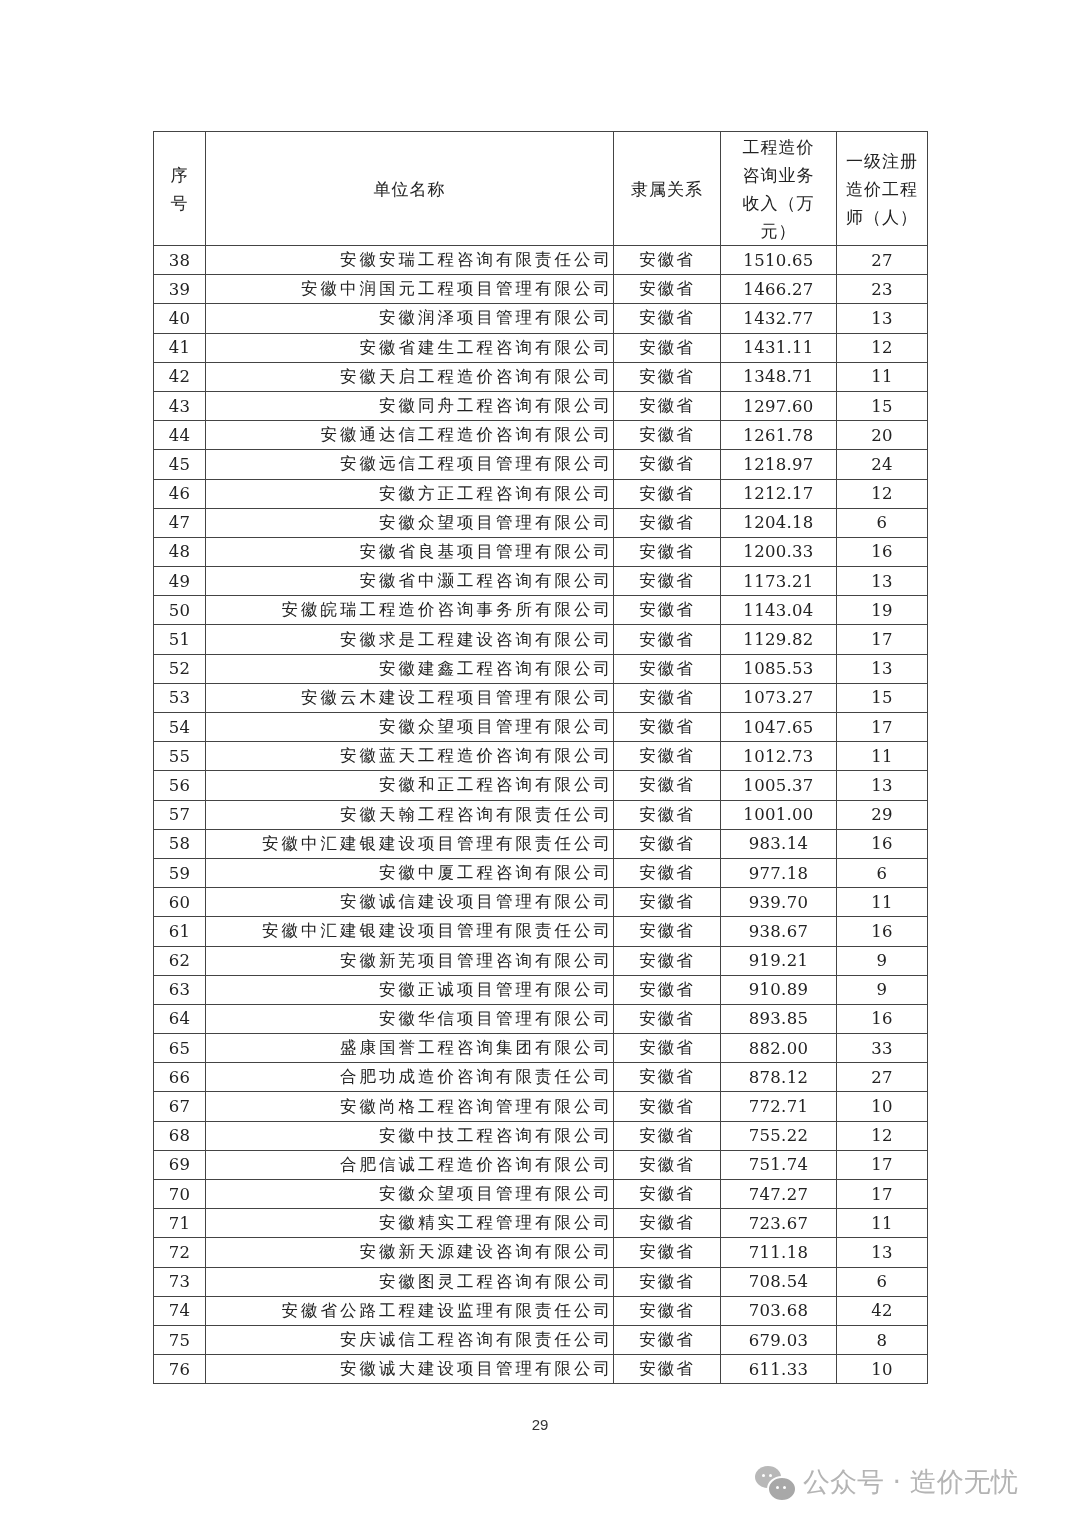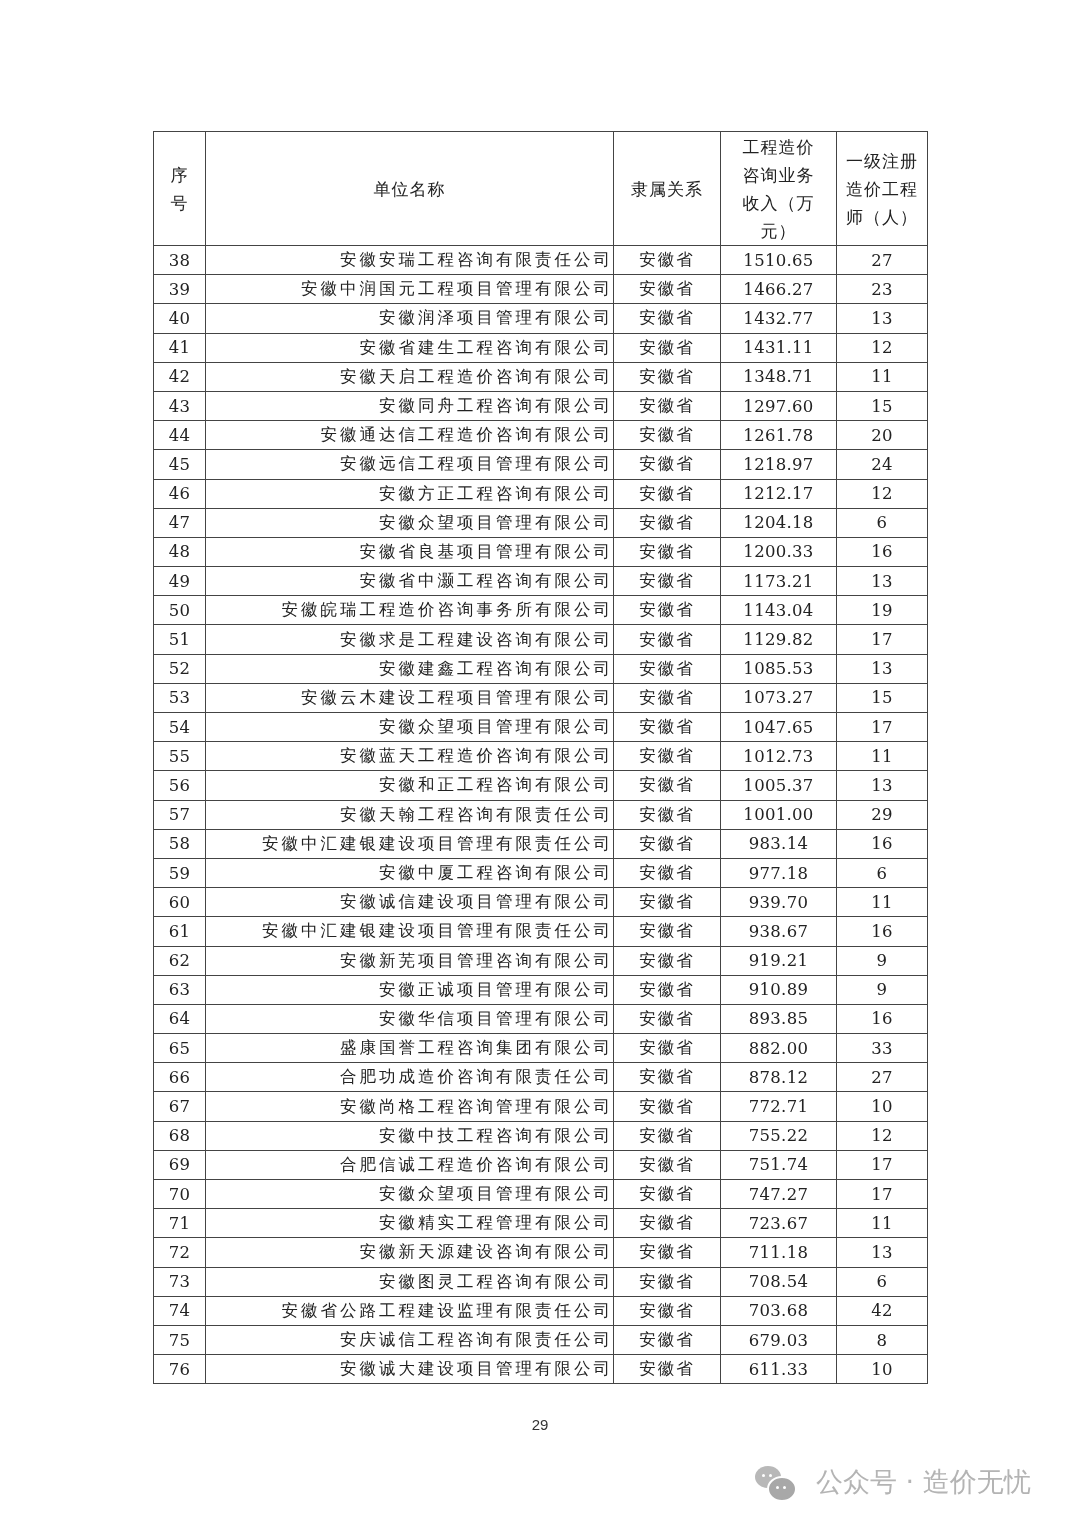--- a/index.html
+++ b/index.html
@@ -30,21 +30,21 @@
   td.c { text-align: center; }
   td.num { font-family: "DejaVu Serif", "Liberation Serif", serif; letter-spacing: 0.3px; }
   td.name { text-align: right; padding-left: 10px; letter-spacing: 3px; }
   td.aff { letter-spacing: 2px; }
   .page-number {
     position: absolute; left: 0; width: 1080px; top: 1416px; text-align: center;
     font-family: "Liberation Sans", sans-serif; font-size: 15px; color: #333;
   }
   .watermark {
     position: absolute; left: 755px; top: 1460px; height: 44px;
-    display: flex; align-items: center; gap: 21px;
+    display: flex; align-items: center; gap: 8px;
     font-family: "DejaVu Sans", sans-serif; font-size: 27px; color: #b4b4b4;
   }
   .wm-icon { width: 40px; height: 36px; position: relative; }
   .bubble { position: absolute; border-radius: 50%; background: #b8b8b8; }
   .bubble.b1 { left: 0; top: 2px; width: 26px; height: 22px; }
   .bubble.b2 { left: 12px; top: 12px; width: 26px; height: 22px; background: #a8a8a8; border: 2px solid #fff; }
   .eye { position: absolute; width: 3px; height: 3px; background: #fff; border-radius: 50%; }
 </style>
 </head>
 <body>

